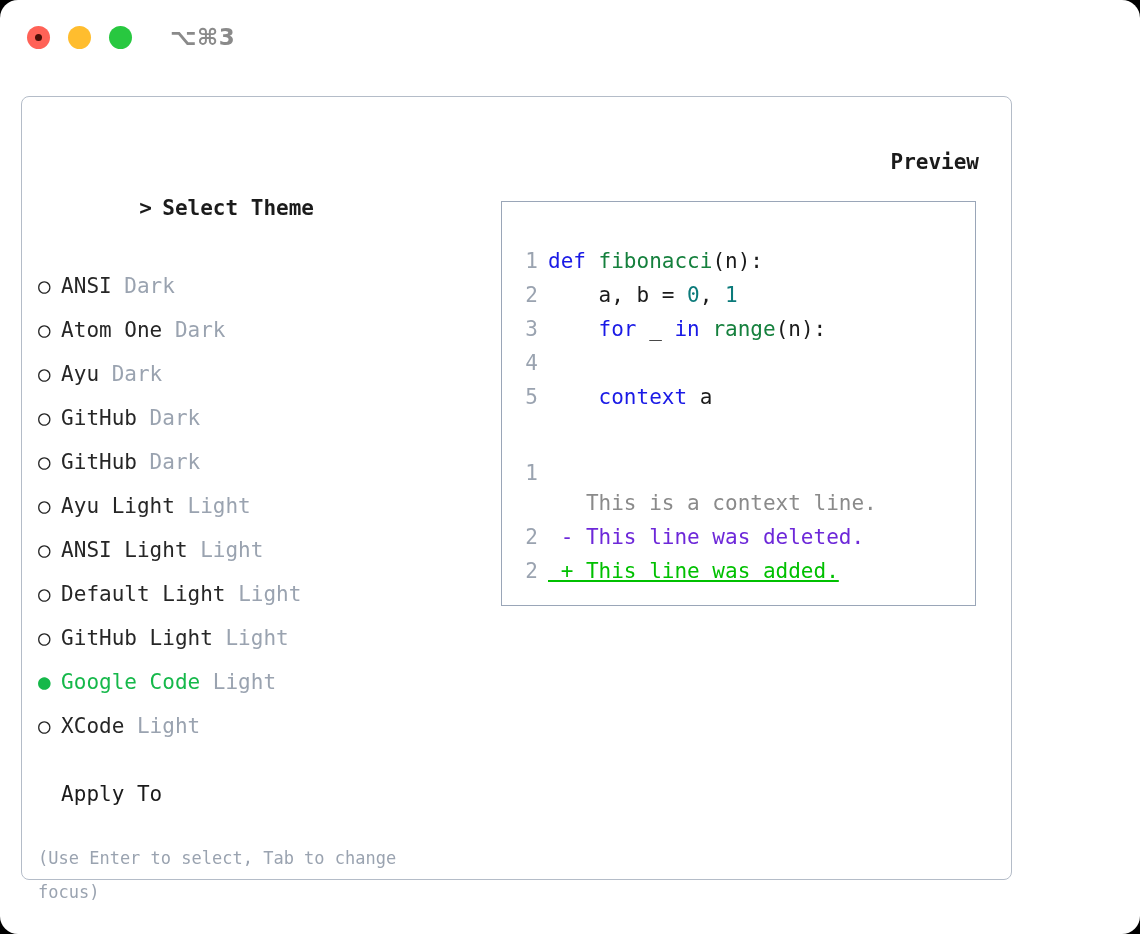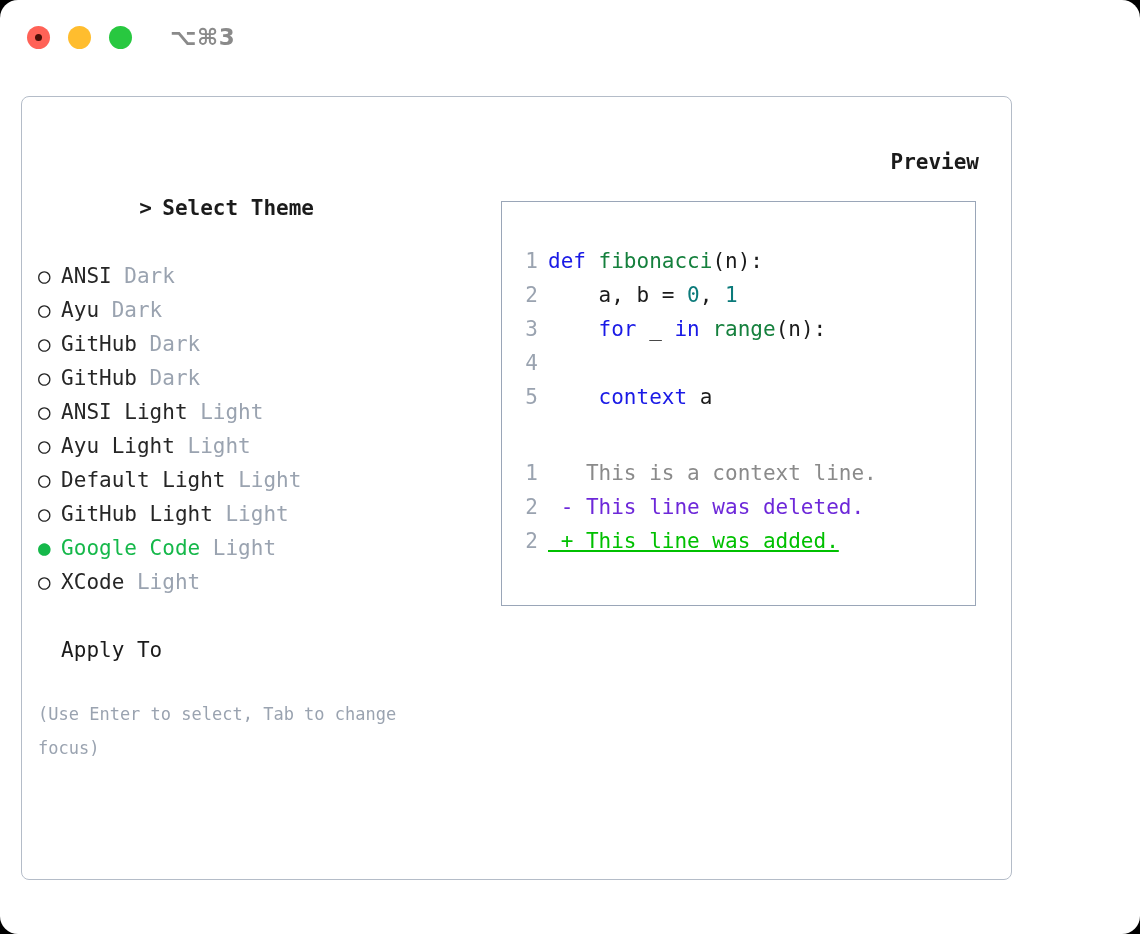--- a/index.html
+++ b/index.html
@@ -98,20 +98,21 @@
     line-height: 34px;
     white-space: pre;
   }
   .section-head .marker { display: inline-block; width: 1.1em; }
 
   .opt-row {
     font-size: 21px;
     line-height: 34px;
     color: #262626;
     white-space: pre;
+    margin-top: 10px;
   }
   .bullet {
     display: inline-block;
     width: 1.1em;
     color: #262626;
   }
   .opt-row.selected .bullet { color: #15b84a; }
   .opt-row.selected .opt-label { color: #15b84a; }
   .opt-label { color: #262626; }
   .opt-tag { color: #9aa3b0; }
@@ -174,21 +175,21 @@
     box-sizing: border-box;
   }
   .code-text { color: #1b1b1b; }
 
   .tok-kw   { color: #1a1ae6; }
   .tok-fn   { color: #15803d; }
   .tok-num  { color: #0b7a7a; }
   .tok-plain{ color: #1b1b1b; }
 
   .diff-gap { height: 42px; }
-  .diff-ctx { color: #8a8a8a; }
+  .diff-ctx { color: #8a8a8a; margin-top: 30px; }
   .diff-del { color: #6d28d9; text-align: center; }
   .diff-add { color: #00c000; text-decoration: underline; }
 </style>
 </head>
 <body>
 
 <div class="window">
 
   <div class="titlebar">
     <div class="traffic-lights">
@@ -202,25 +203,26 @@
   <div class="panel">
 
     <div class="left-col">
 
       <div class="section-head">
         <span class="marker">&gt;</span><span>Select Theme</span>
       </div>
 
       <div id="theme-options">
           <div class="opt-row"><span class="bullet">○</span><span class="opt-label">ANSI</span> <span class="opt-tag">Dark</span></div>
+          <div class="opt-row"><span class="bullet">○</span><span class="opt-label">Atom One</span> <span class="opt-tag">Dark</span></div>
           <div class="opt-row"><span class="bullet">○</span><span class="opt-label">Ayu</span> <span class="opt-tag">Dark</span></div>
           <div class="opt-row"><span class="bullet">○</span><span class="opt-label">GitHub</span> <span class="opt-tag">Dark</span></div>
           <div class="opt-row"><span class="bullet">○</span><span class="opt-label">GitHub</span> <span class="opt-tag">Dark</span></div>
+          <div class="opt-row"><span class="bullet">○</span><span class="opt-label">Ayu Light</span> <span class="opt-tag">Light</span></div>
           <div class="opt-row"><span class="bullet">○</span><span class="opt-label">ANSI Light</span> <span class="opt-tag">Light</span></div>
-          <div class="opt-row"><span class="bullet">○</span><span class="opt-label">Ayu Light</span> <span class="opt-tag">Light</span></div>
           <div class="opt-row"><span class="bullet">○</span><span class="opt-label">Default Light</span> <span class="opt-tag">Light</span></div>
           <div class="opt-row"><span class="bullet">○</span><span class="opt-label">GitHub Light</span> <span class="opt-tag">Light</span></div>
           <div class="opt-row selected"><span class="bullet">●</span><span class="opt-label">Google Code</span> <span class="opt-tag">Light</span></div>
           <div class="opt-row"><span class="bullet">○</span><span class="opt-label">XCode</span> <span class="opt-tag">Light</span></div>
         </div>
 
       <div class="spacer-line"></div>
 
       <div class="apply-head">Apply To</div>
 

